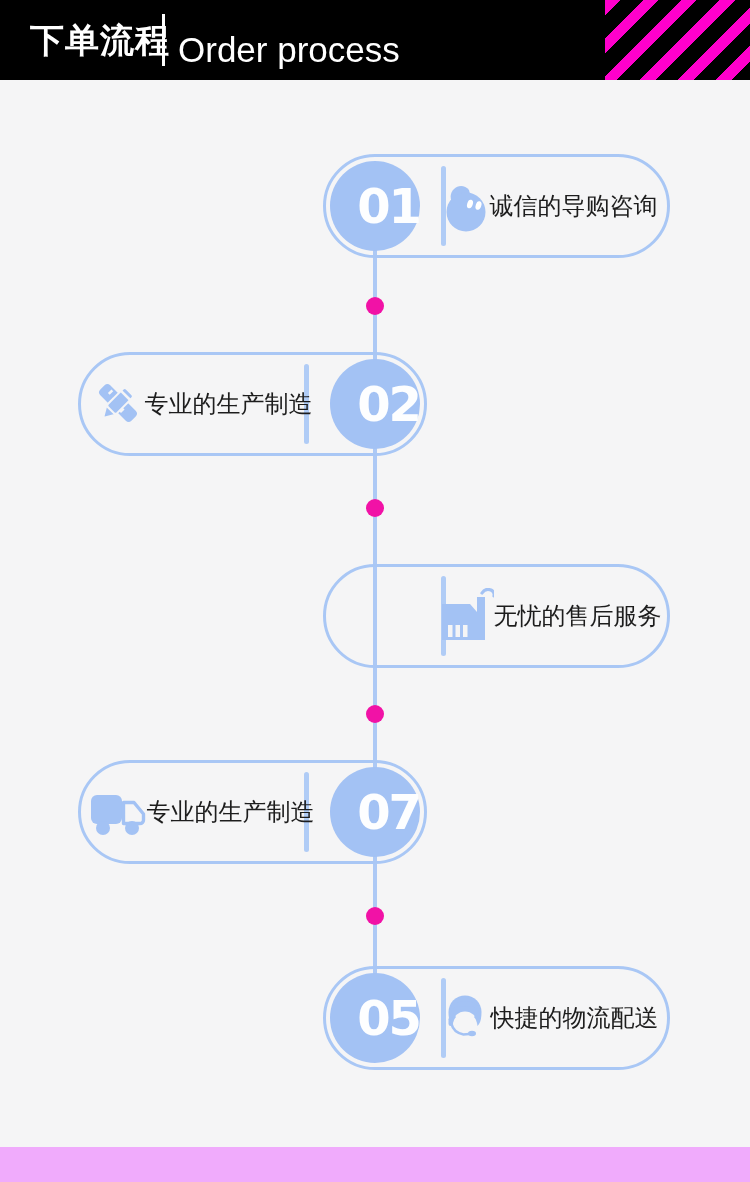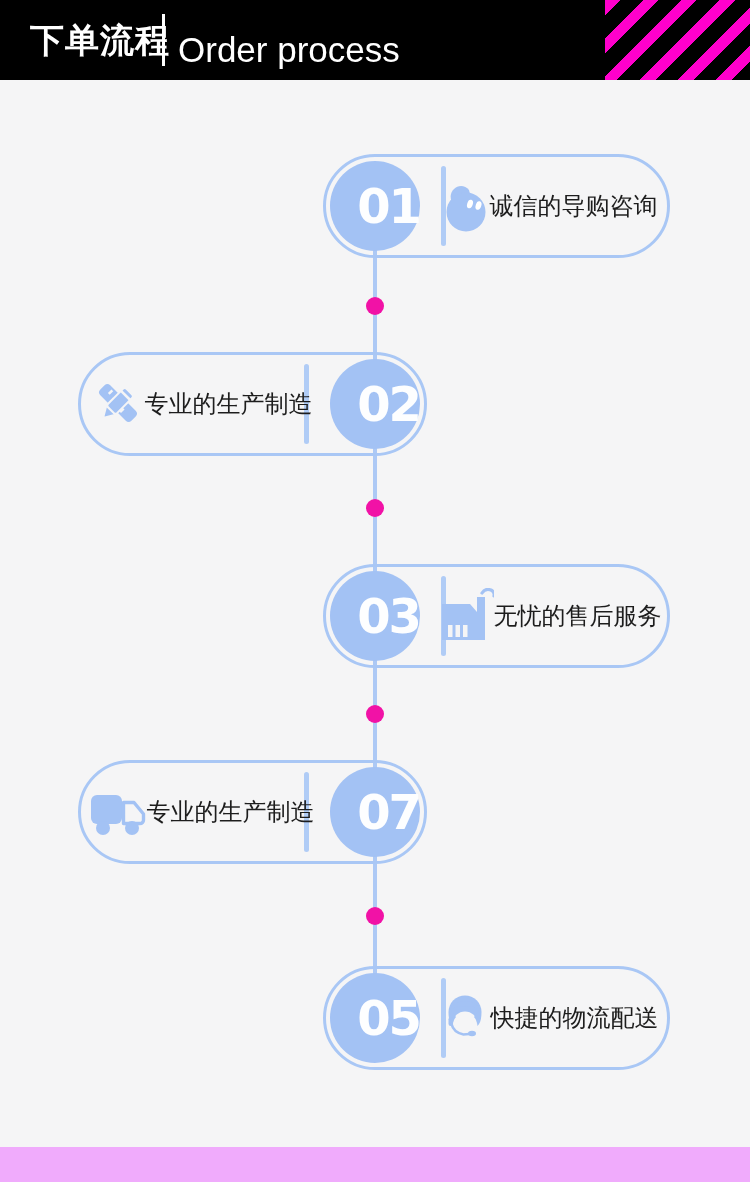--- a/index.html
+++ b/index.html
@@ -117,23 +117,20 @@
             <rect x="17" y="20.5" width="26" height="13" rx="2.5" fill="#a3c2f4" stroke="#f5f5f6" stroke-width="2"></rect>
             <rect x="36.5" y="20.5" width="2.5" height="13" fill="#f5f5f6"></rect>
           </g>
         </svg>
       </span>
       <div class="step-label">专业的生产制造</div>
     </div>
   </div>
 
   <div class="pill right p3">
-    <div class="num-circle">
-      <span>03</span>
-    </div>
     <div class="bar-divider"></div>
     <div class="step-content">
       <span class="step-icon">
         <svg width="58" height="54" viewBox="0 0 58 54">
           <path fill="#a3c2f4" d="M6 16 L34 16 L41 24 L41 9 L49 9 L49 52 L6 52 Z"></path>
           <path fill="none" stroke="#a3c2f4" stroke-width="3.2" stroke-linecap="round" d="M46 5 q3 -5 9 -3 q4 2 3 6"></path>
           <rect x="12" y="37" width="4.5" height="12" fill="#f5f5f6"></rect>
           <rect x="19.5" y="37" width="4.5" height="12" fill="#f5f5f6"></rect>
           <rect x="27" y="37" width="4.5" height="12" fill="#f5f5f6"></rect>
         </svg>

